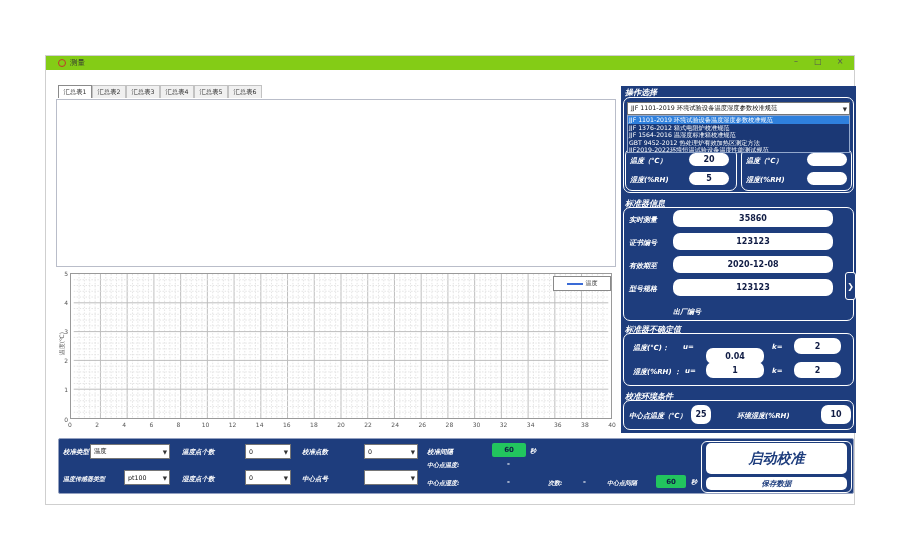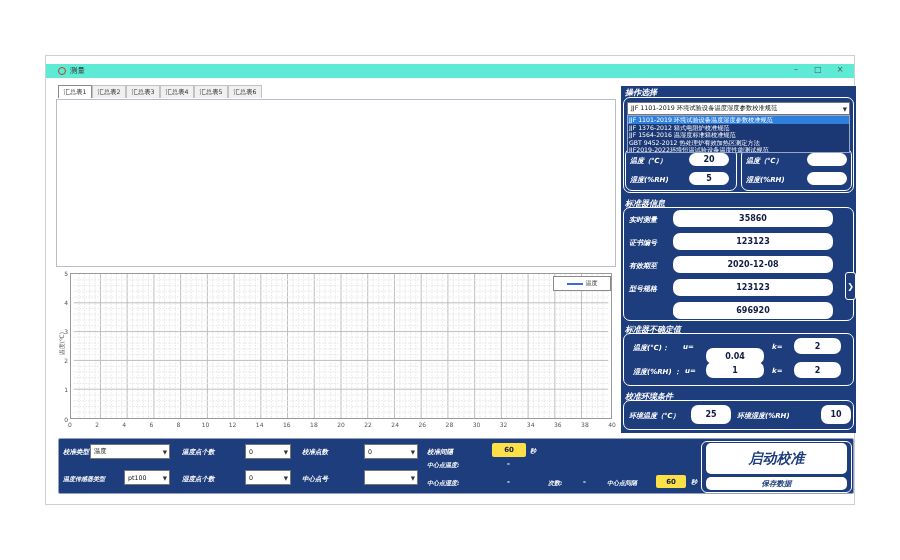--- a/index.html
+++ b/index.html
@@ -1,21 +1,21 @@
 <!DOCTYPE html>
 <html style="--panel: #1e3d7d; --hl: #2f80dd; --series: #3a6bd6;"><head>
 <meta charset="utf-8">
 <style>
   *{margin:0;padding:0;box-sizing:border-box;}
   html,body{width:900px;height:560px;background:#fff;font-family:"DejaVu Sans","Liberation Sans",sans-serif;}
   body{position:relative;overflow:hidden;}
   .abs{position:absolute;}
   .window{position:absolute;left:45px;top:55px;width:810px;height:450px;background:#fff;border:1px solid #cfcfcf;}
   
-  .titlebar{position:absolute;left:0;top:8px;width:100%;height:14px;background:#5eead4;}
+  .titlebar{position:absolute;left:0;top:0;width:100%;height:14px;background:#84cc16;}
   .appicon{position:absolute;left:12px;top:3px;width:8px;height:8px;border:1.5px solid #c0392b;border-radius:50%;}
   .apptitle{position:absolute;left:24px;top:2px;font-size:7.5px;color:#333;}
   .winctl{position:absolute;top:1px;font-size:8px;color:#555;cursor:default;width:16px;text-align:center;}
   
   .menubar{position:absolute;left:10px;top:15px;height:13px;display:flex;gap:12px;align-items:center;}
   .menuitem{font-size:7.5px;color:#222;white-space:nowrap;}
   
   .tabstrip{position:absolute;left:12px;top:29px;height:13px;display:flex;}
   .tab{width:34px;height:13px;font-size:6.3px;color:#333;background:#f0f0f0;border:1px solid #c2c2c2;border-bottom:none;display:flex;align-items:center;justify-content:center;white-space:nowrap;}
   .tab.active{background:#fff;border-color:#8a8a8a;}
@@ -39,21 +39,21 @@
   .optlist{position:absolute;left:6px;top:29px;width:223px;height:38px;background:#1b3875;border:1px solid #93a8cc;z-index:9;overflow:hidden;}
   .opt{height:7.5px;line-height:7.5px;font-size:6.2px;color:#fff;white-space:nowrap;overflow:hidden;padding-left:1px;}
   .opt.hl{background:var(--hl);}
   .wval{position:absolute;background:#fff;border-radius:7px;color:#101c44;font-weight:bold;display:flex;align-items:center;justify-content:center;font-size:8px;}
   .flbl{position:absolute;font-size:7px;}
   .arrowbtn{position:absolute;left:224px;top:186px;width:11px;height:28px;border:1px solid #fff;border-radius:3px;color:#fff;font-size:8px;display:flex;align-items:center;justify-content:center;background:var(--panel);}
   
   .bbar{position:absolute;left:12px;top:382px;width:796px;height:56px;background:var(--panel);border:1px solid #93a0c0;border-radius:2px;}
   .blbl{position:absolute;font-size:6.5px;color:#fff;font-weight:bold;font-style:italic;white-space:nowrap;}
   .bcombo{position:absolute;height:15px;}
-  .binput{position:absolute;background:#fde047;border-radius:2px;color:#101c44;font-weight:bold;font-size:7px;display:flex;align-items:center;justify-content:center;}
+  .binput{position:absolute;background:#22c55e;border-radius:2px;color:#101c44;font-weight:bold;font-size:7px;display:flex;align-items:center;justify-content:center;}
   .btnwhite{position:absolute;background:#fff;border-radius:5px;color:var(--panel);font-weight:bold;font-style:italic;display:flex;align-items:center;justify-content:center;white-space:nowrap;}
   .dash{position:absolute;font-size:7px;color:#fff;font-weight:bold;}
 </style>
 </head>
 <body>
 
 <div class="window">
 
   <div class="titlebar">
     <span class="appicon"></span>
@@ -265,40 +265,39 @@
     <div class="fsbox" style="left:2px;top:121px;width:231px;height:114px;"></div>
     <span class="bl flbl" style="left:8px;top:129px;">实时测量</span>
     <div class="wval" style="left:52px;top:124px;width:160px;height:17px;">35860</div>
     <span class="bl flbl" style="left:8px;top:152px;">证书编号</span>
     <div class="wval" style="left:52px;top:147px;width:160px;height:17px;">123123</div>
     <span class="bl flbl" style="left:8px;top:175px;">有效期至</span>
     <div class="wval" style="left:52px;top:170px;width:160px;height:17px;">2020-12-08</div>
     <span class="bl flbl" style="left:8px;top:198px;">型号规格</span>
     <div class="wval" style="left:52px;top:193px;width:160px;height:17px;">123123</div>
     <span class="bl flbl" style="left:8px;top:221px;margin-left:44px;">出厂编号</span>
-    <div class="wval" style="left:52px;top:216px;width:160px;height:17px;">696920</div>
     <div class="arrowbtn">❯</div>
 
     <span class="bl seclbl" style="left:4px;top:238px;">标准器不确定值</span>
     <div class="fsbox" style="left:2px;top:247px;width:231px;height:53px;"></div>
     <span class="bl flbl" style="left:12px;top:257px;">温度(℃)：</span>
     <span class="bl flbl" style="left:62px;top:257px;">u=</span>
     <div class="wval" style="left:85px;top:252px;width:58px;height:16px;margin-top:10px;">0.04</div>
     <span class="bl flbl" style="left:151px;top:257px;">k=</span>
     <div class="wval" style="left:173px;top:252px;width:47px;height:16px;">2</div>
     <span class="bl flbl" style="left:12px;top:281px;">湿度(%RH) ：</span>
     <span class="bl flbl" style="left:64px;top:281px;">u=</span>
     <div class="wval" style="left:85px;top:276px;width:58px;height:16px;">1</div>
     <span class="bl flbl" style="left:151px;top:281px;">k=</span>
     <div class="wval" style="left:173px;top:276px;width:47px;height:16px;">2</div>
 
     <span class="bl seclbl" style="left:4px;top:305px;">校准环境条件</span>
     <div class="fsbox" style="left:2px;top:314px;width:231px;height:30px;"></div>
-    <span class="bl flbl" style="left:8px;top:325px;">环境温度（℃）</span>
-    <div class="wval" style="left:70px;top:319px;width:40px;height:19px;border-radius:7px;">25</div>
+    <span class="bl flbl" style="left:8px;top:325px;">中心点温度（℃）</span>
+    <div class="wval" style="left:70px;top:319px;width:20px;height:19px;border-radius:7px;">25</div>
     <span class="bl flbl" style="left:116px;top:325px;">环境湿度(%RH)</span>
     <div class="wval" style="left:200px;top:319px;width:30px;height:19px;">10</div>
   </div>
 
   <div class="bbar">
     <span class="blbl" style="left:4px;top:9px;">校准类型</span>
     <div class="combo bcombo" style="left:31px;top:5px;width:80px;">
       <span>温度</span>
       <span class="car">▼</span>
     </div>

